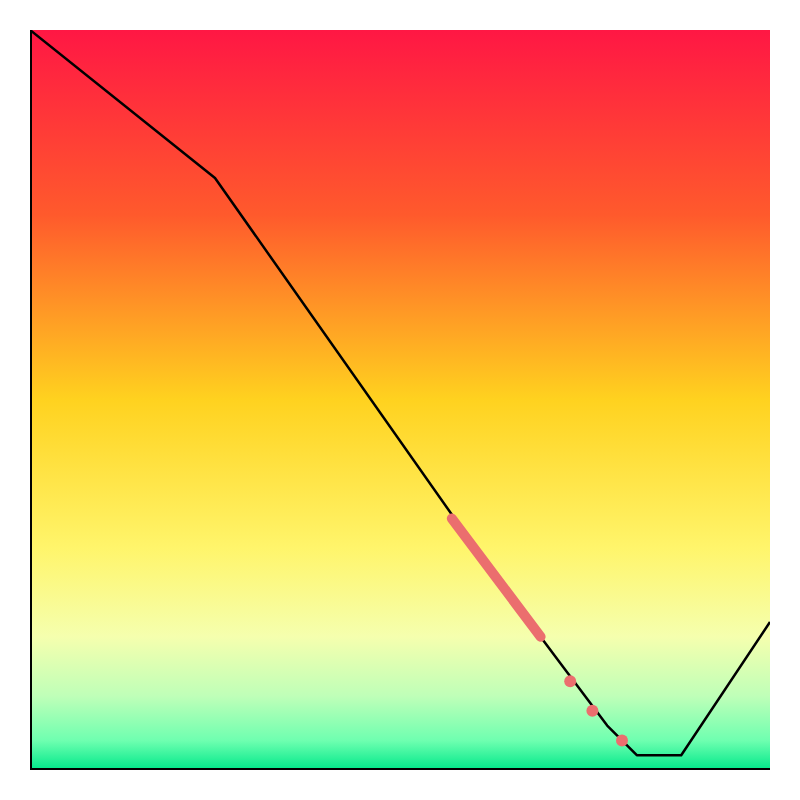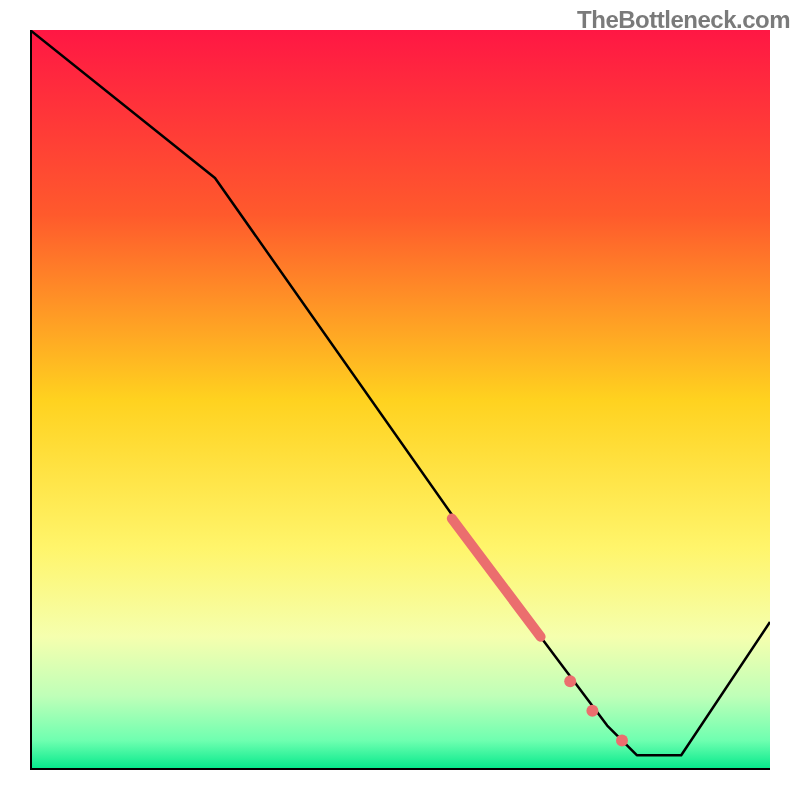--- a/index.html
+++ b/index.html
@@ -34,21 +34,20 @@
     height: 740px;
   }
   svg {
     display: block;
   }
 </style>
 </head>
 <body>
 
 <div class="chart-container">
-  <div class="watermark">TheBottleneck.com</div>
   <div class="plot-area">
     <svg id="chart-svg" width="740" height="740" viewBox="0 0 740 740">
         <defs>
           <linearGradient id="bg-grad" x1="0" y1="0" x2="0" y2="1">
             <stop offset="0%" stop-color="#ff1744"></stop>
             <stop offset="25%" stop-color="#ff5a2c"></stop>
             <stop offset="50%" stop-color="#ffd21f"></stop>
             <stop offset="70%" stop-color="#fff56b"></stop>
             <stop offset="82%" stop-color="#f5ffae"></stop>
             <stop offset="90%" stop-color="#bfffb8"></stop>

